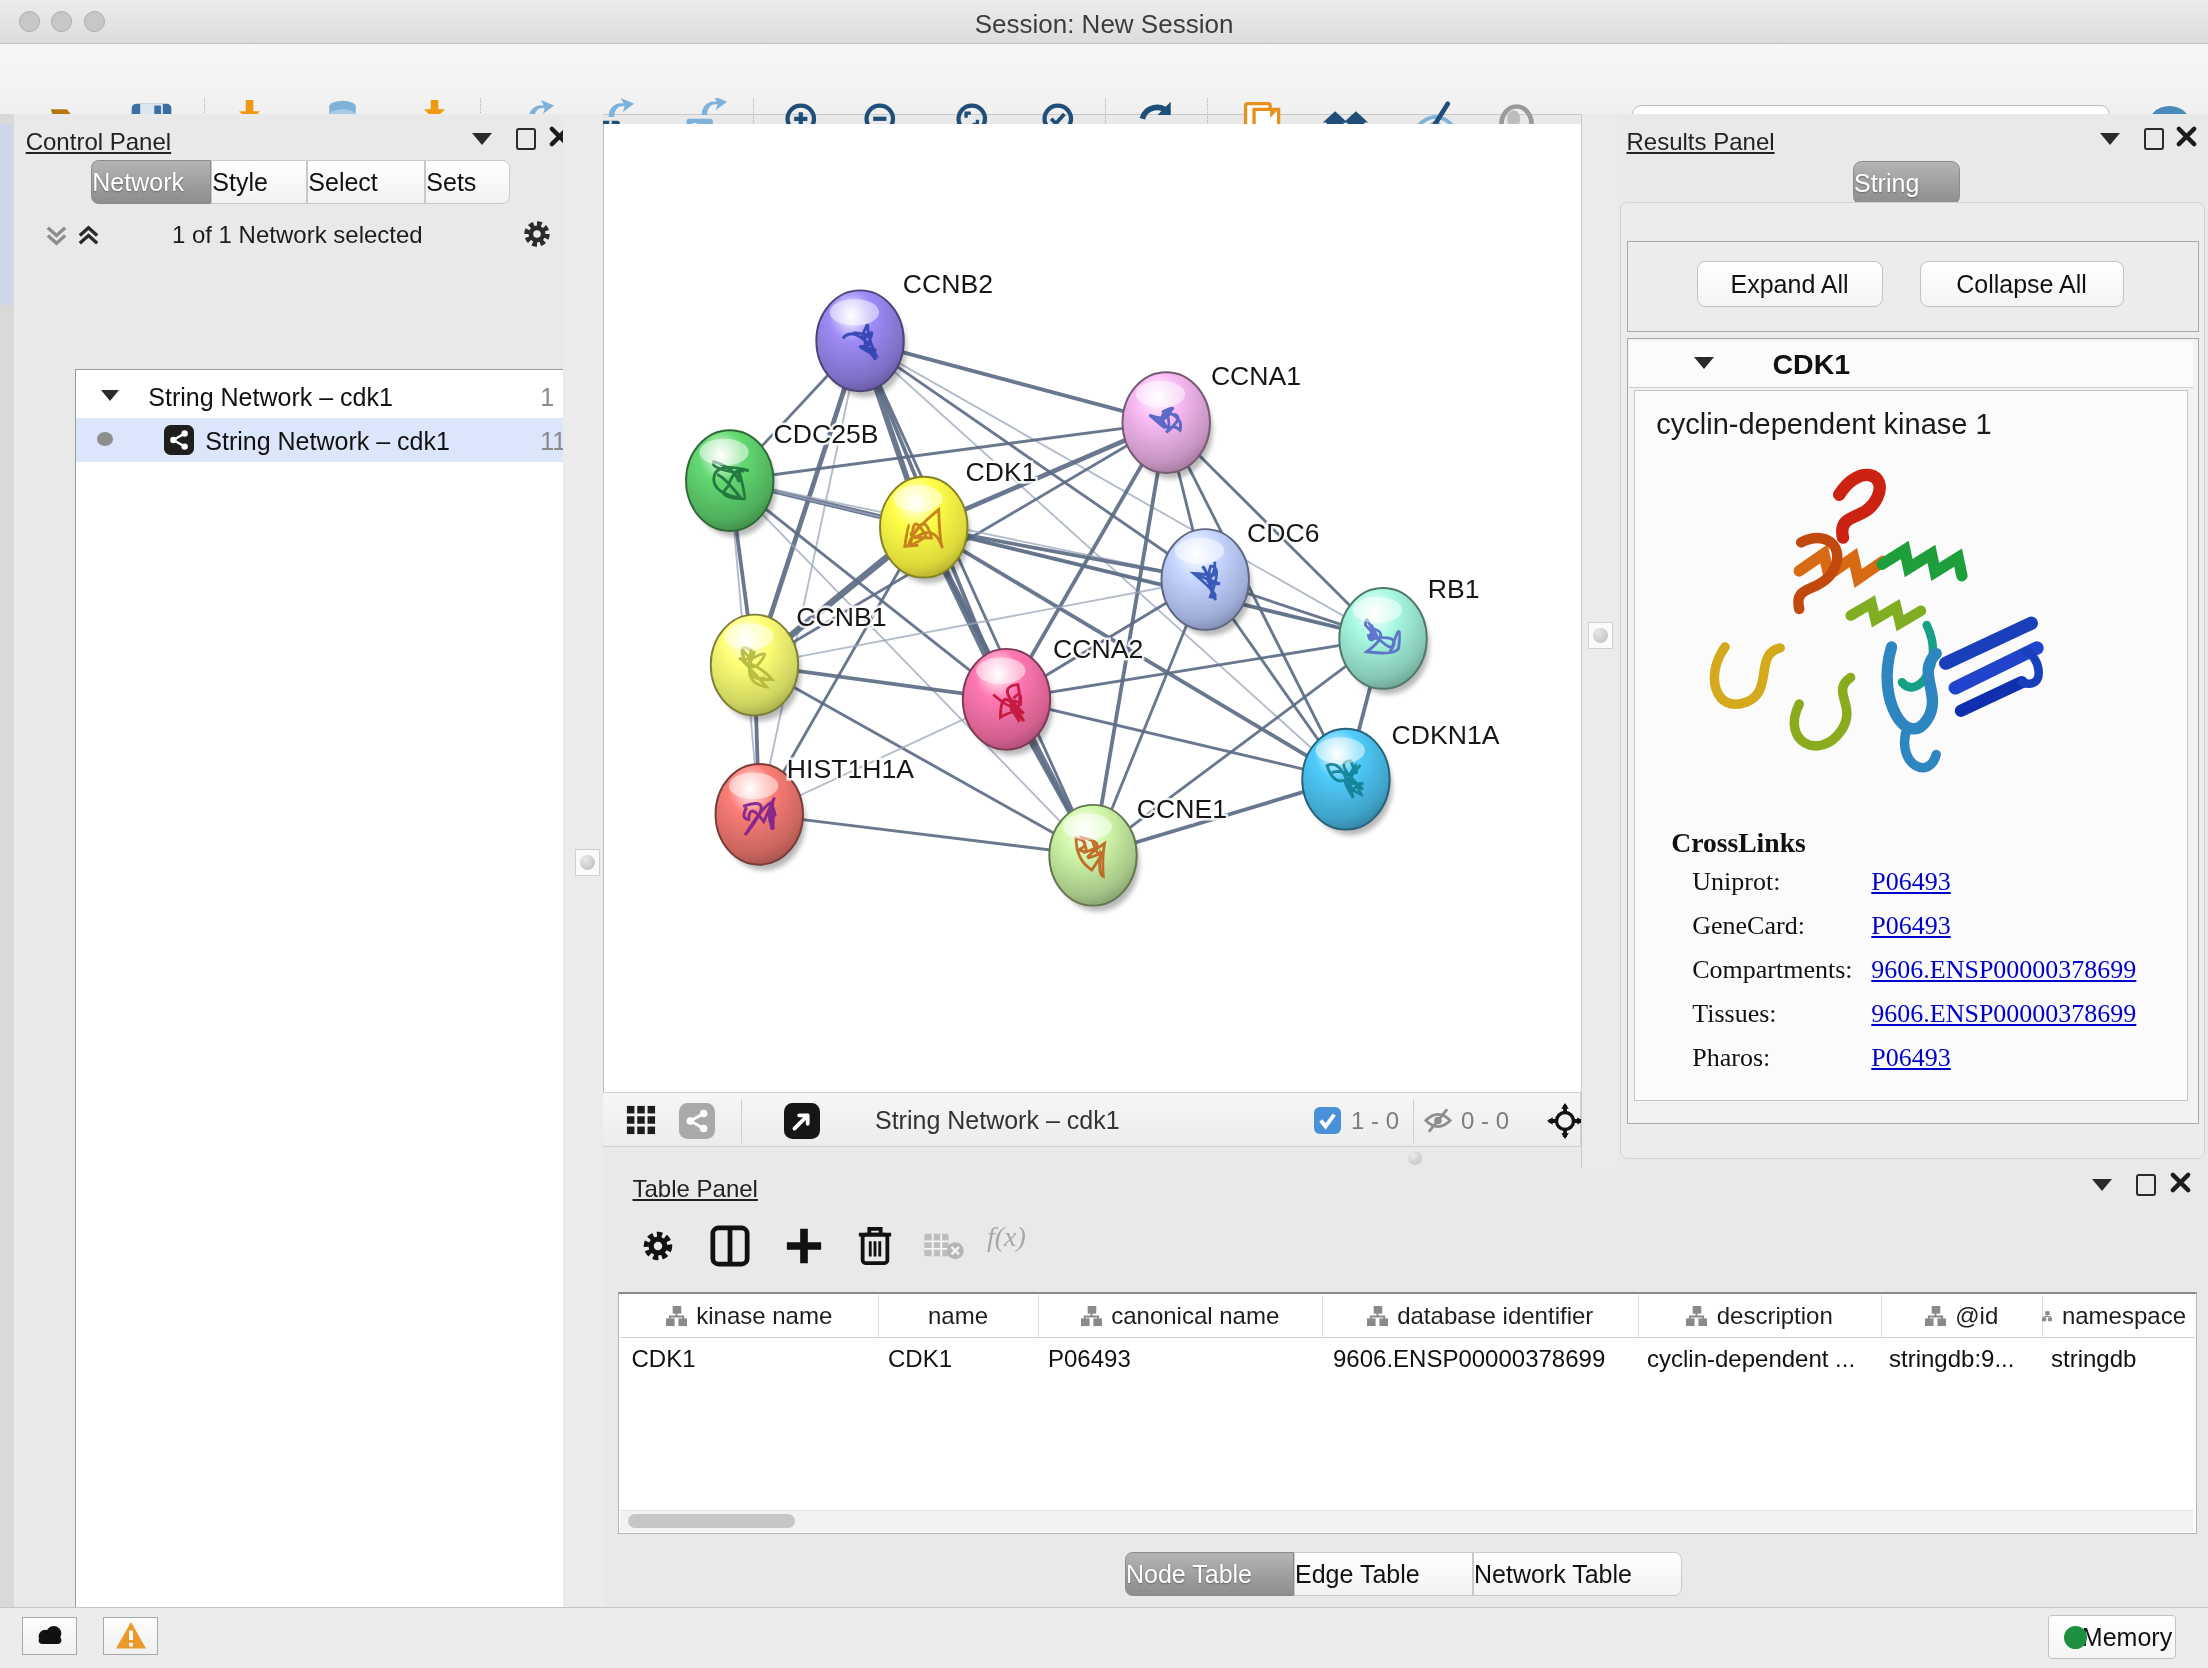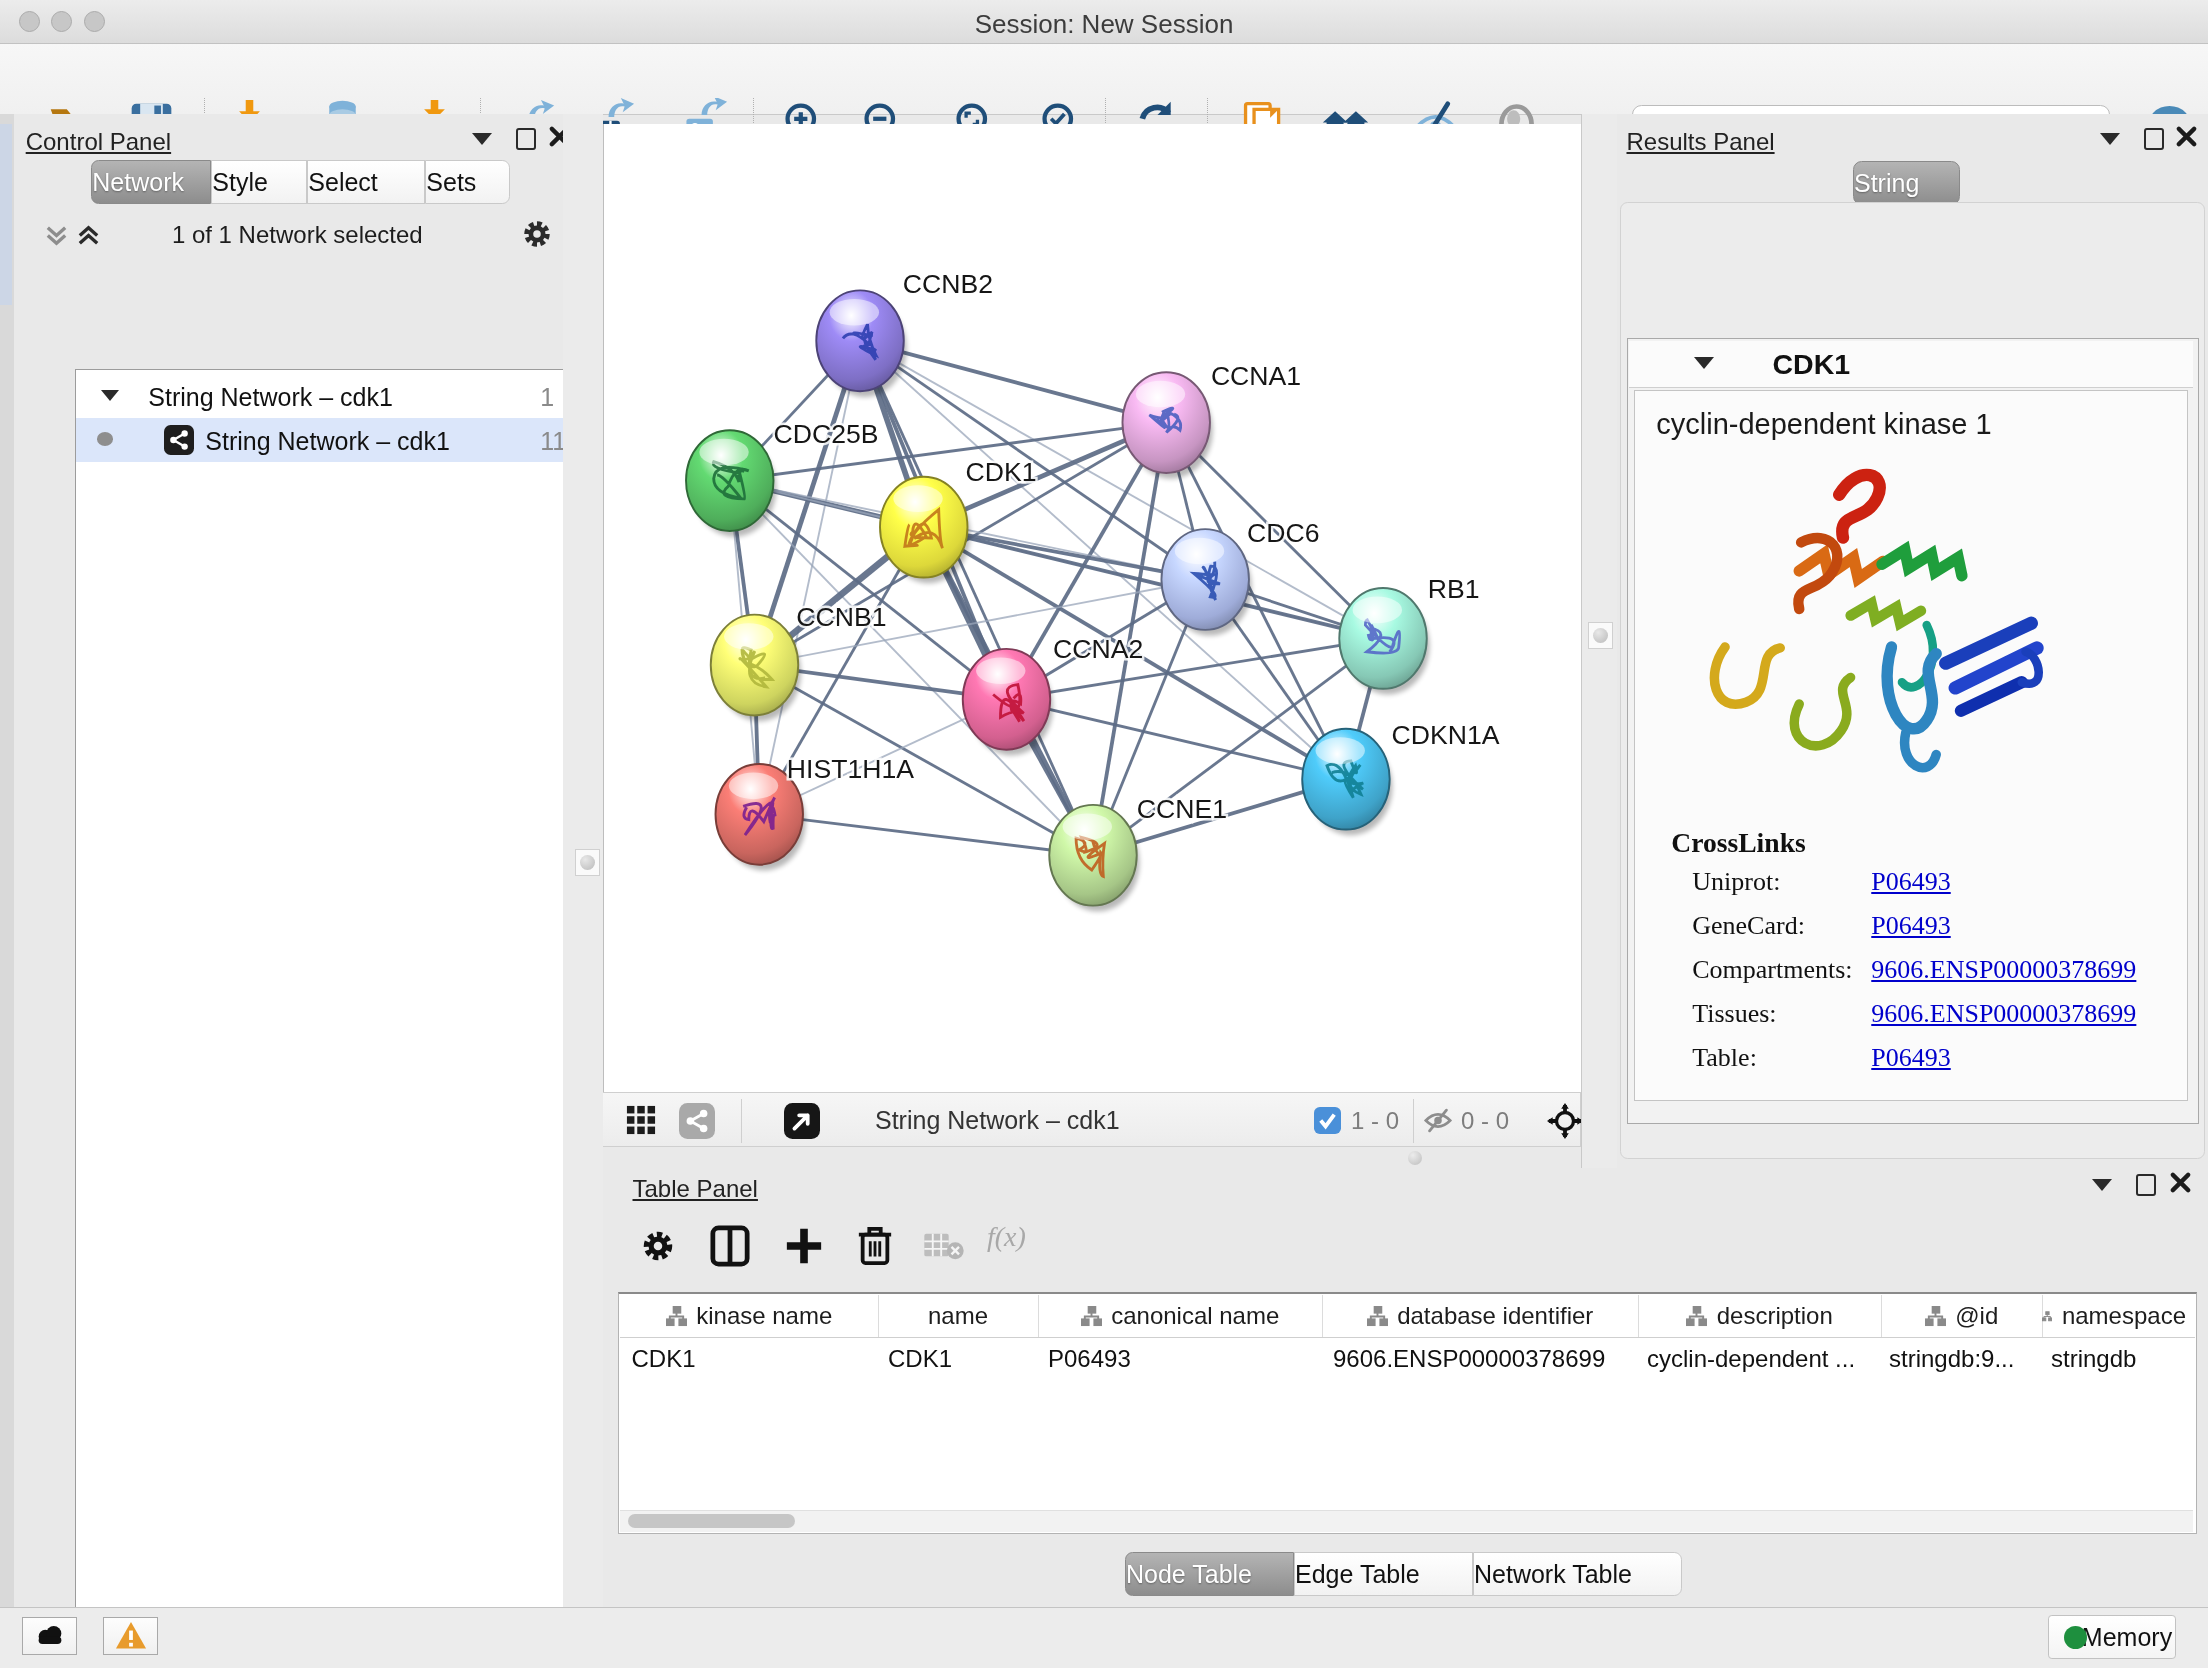--- a/index.html
+++ b/index.html
@@ -552,20 +552,24 @@
   <span class="abs float-box" style="left:527px;top:14.3px"></span>
   <span class="abs" style="left:559px;top:12.4px">
     <svg width="21" height="21" viewBox="0 0 22 22">
         <path d="M3 3 19 19M19 3 3 19" stroke="#1c1c1c" stroke-width="4.5" stroke-linecap="round"></path>
       </svg>
     </span>
 
   <div class="abs seg sel" style="left:236px;top:47px;width:107px;border-radius:8.6px">String</div>
 
   <div class="abs" id="res-wrap" style="left:2.9px;top:88px">
+    <div class="abs gbox" style="left:5.7px;top:38px;width:572px;height:91px;background:#ececec">
+      <div class="abs btn" style="left:69px;top:19px;width:186px;height:46px;line-height:44px">Expand All</div>
+      <div class="abs btn" style="left:292px;top:19px;width:204px;height:46px;line-height:44px">Collapse All</div>
+    </div>
 
     <div class="abs gbox" style="left:5.7px;top:135px;width:572px;height:786px;background:#f2f2f2">
       <div class="abs" style="left:1.9px;top:1.9px;width:564px;height:46px;background:#fbfbfb;border-bottom:1px solid #cfcfcf">
         <span class="abs tri-down" style="left:65px;top:16px"></span>
         <span class="abs" style="left:143px;top:7.6px;font-size:28.5px;font-weight:bold;color:#111">CDK1</span>
       </div>
       <div class="abs" style="left:6.7px;top:51px;width:554px;height:711px;background:#fbfbfb;border:1px solid #c4c4c4;box-sizing:border-box">
         <span class="abs" style="left:21px;top:17px;font-size:29px;color:#1a1a1a">cyclin-dependent kinase 1</span>
         <svg class="abs" style="left:52px;top:61px" width="409" height="371" viewBox="0 0 430 390">
           <g fill="none" stroke-linecap="round">
@@ -584,21 +588,21 @@
             <path d="M352 242 C378 252 372 214 356 210" stroke="#1a3fbb" stroke-width="9"></path>
             <path d="M230 295 C222 330 255 345 262 318" stroke="#2e86c1" stroke-width="10"></path>
           </g>
         </svg>
         <span class="abs serif" style="left:36px;top:436px;font-size:27.6px;font-weight:bold;color:#111">CrossLinks</span>
         <div class="abs serif" style="left:57px;top:476px;font-size:26px;color:#111">
           <div style="height:44px"><span>Uniprot:</span></div>
           <div style="height:44px"><span>GeneCard:</span></div>
           <div style="height:44px"><span>Compartments:</span></div>
           <div style="height:44px"><span>Tissues:</span></div>
-          <div style="height:44px"><span>Table:</span></div>
+          <div style="height:44px"><span>Pharos:</span></div>
         </div>
         <div class="abs serif" style="left:236px;top:476px;font-size:26px">
           <div style="height:44px"><a class="xlink" href="#">P06493</a></div>
           <div style="height:44px"><a class="xlink" href="#">P06493</a></div>
           <div style="height:44px"><a class="xlink" href="#">9606.ENSP00000378699</a></div>
           <div style="height:44px"><a class="xlink" href="#">9606.ENSP00000378699</a></div>
           <div style="height:44px"><a class="xlink" href="#">P06493</a></div>
         </div>
       </div>
     </div>

